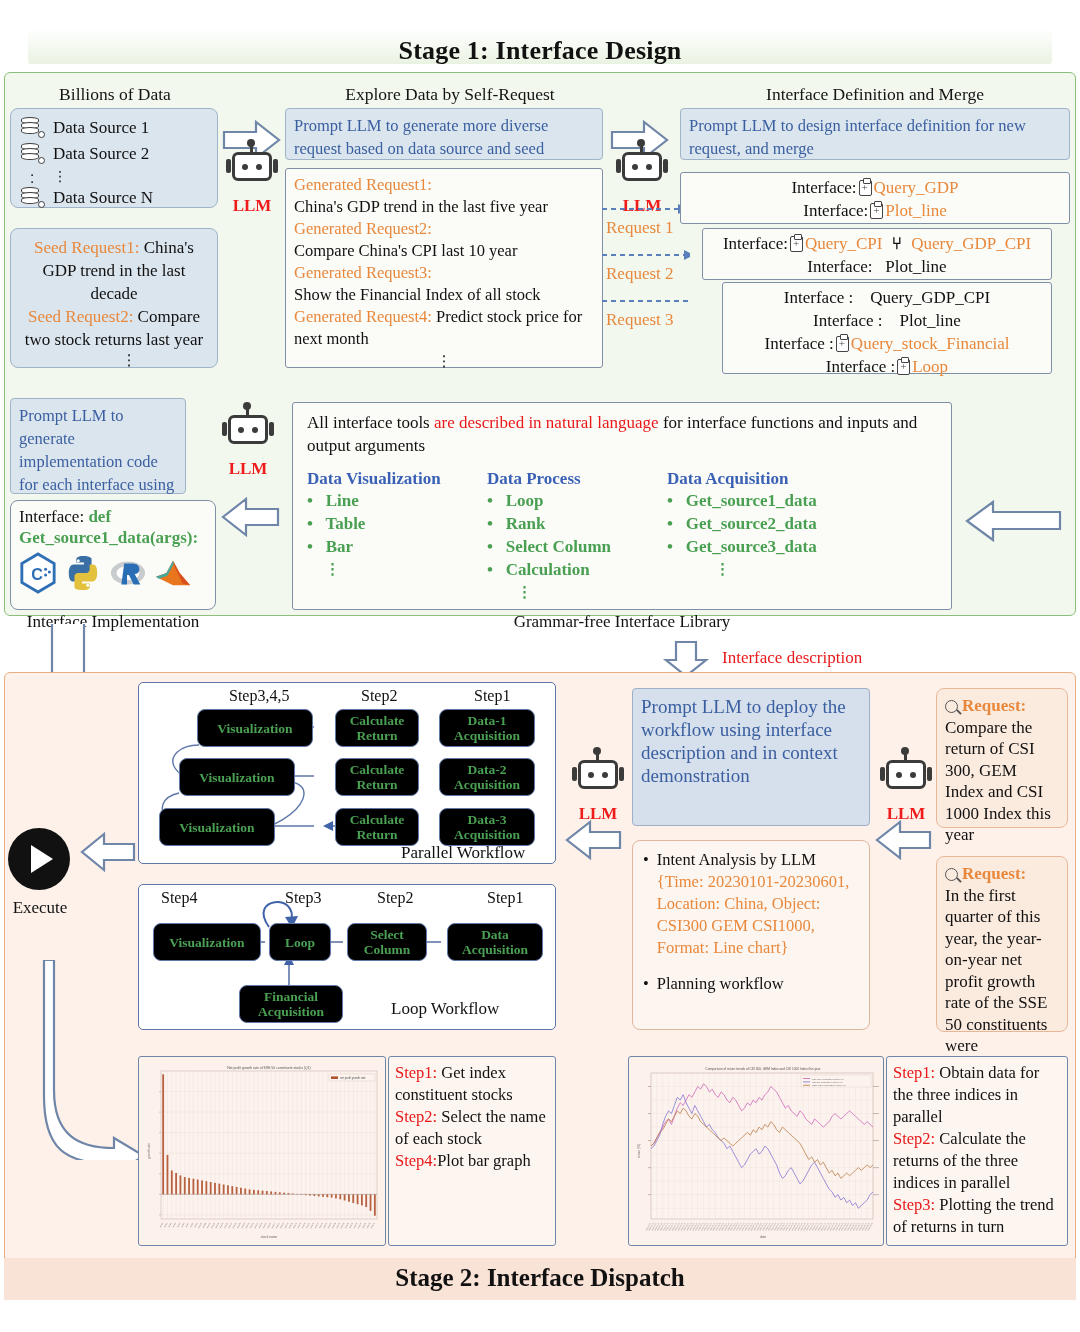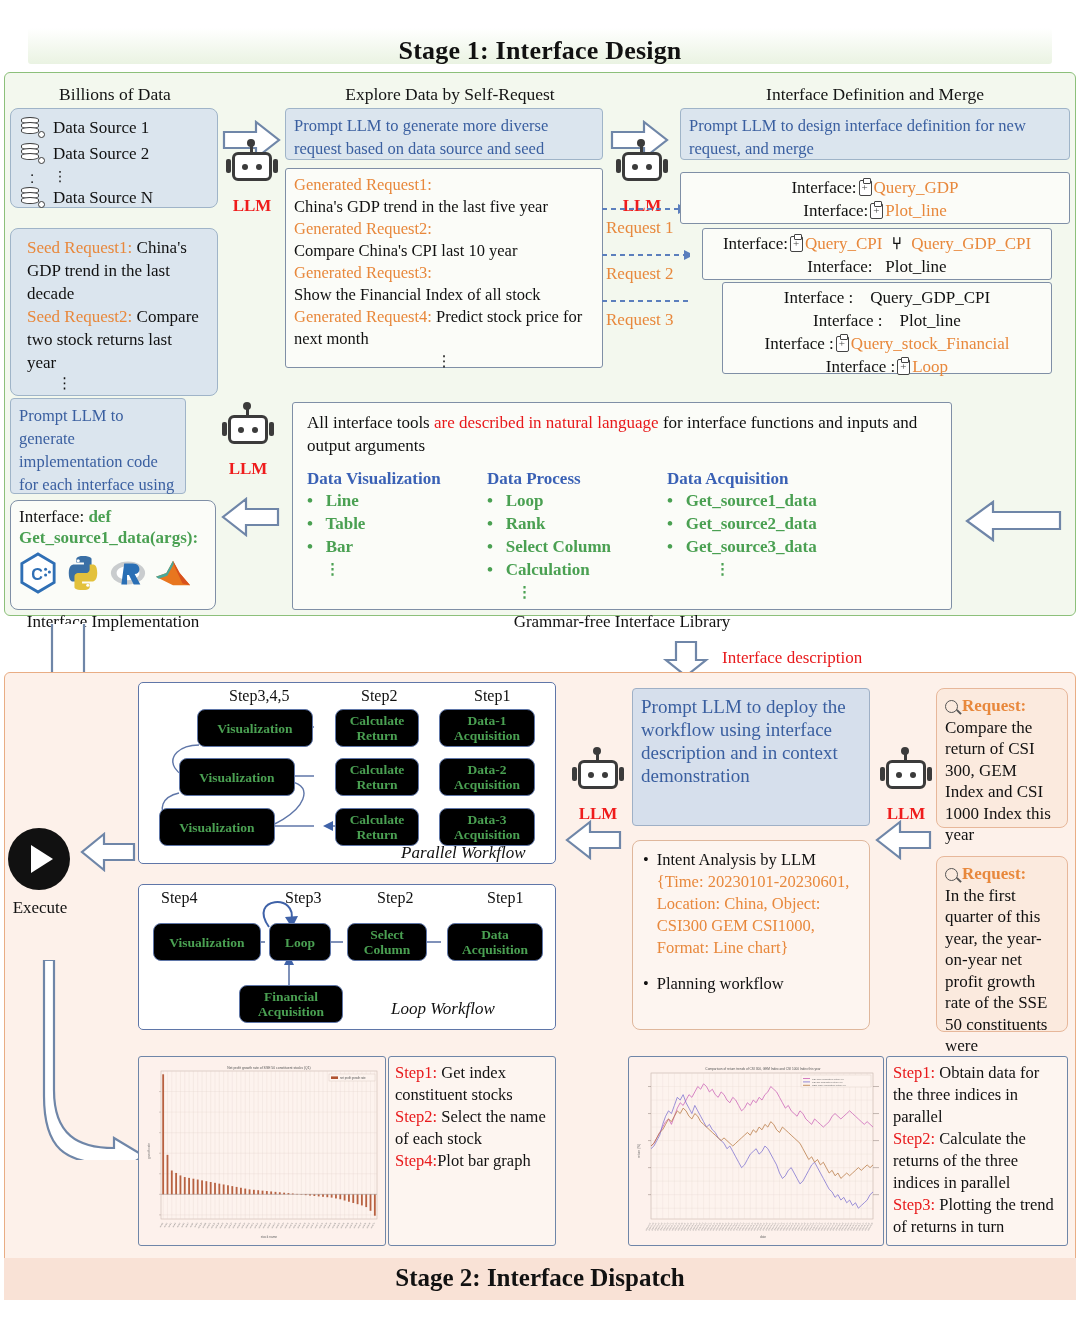--- a/index.html
+++ b/index.html
@@ -100,21 +100,21 @@
     font-size:25px; font-weight:bold;
   }
 
   .wf-box { background:#ffffff; border:1.6px solid #5f76a8; border-radius:5px; }
   .node {
     position:absolute; background:#000000; border:1.6px solid #5f76a8; border-radius:8px;
     color:#4aa052; font-weight:bold; font-size:13.5px; text-align:center;
     display:flex; align-items:center; justify-content:center; line-height:15px;
   }
   .steplbl{ position:absolute; font-size:16px; color:#111; }
-  .wflabel{ position:absolute; font-size:17px; color:#111;font-style:italic; }
+  .wflabel{ position:absolute; font-size:17px; color:#111; }
 
   .card-peach{ background:#fbeade; border:1px solid #e7b79a; border-radius:8px; }
   .card-lblue{ background:#d6dfec; border:1px solid #9fb0c6; border-radius:4px; }
   .card-cream{ background:#fdf5f0; border:1px solid #dfb79c; border-radius:8px; }
 
   .req-t{ font-size:17px; line-height:21.5px; }
   .mag { display:inline-block; width:13px;height:13px;border:1.8px solid #555;border-radius:50%;
       position:relative; vertical-align:-2px; margin-right:4px;}
   .mag::after{content:"";position:absolute;width:6px;height:1.8px;background:#555;right:-5px;bottom:-1px;transform:rotate(45deg);}
 
@@ -171,21 +171,21 @@
     <span class="db-ico">
         <i></i>
         <i></i>
         <i></i>
         <u></u>
       </span>
     <span class="ds-label">Data Source N</span>
   </div>
 </div>
 
-<div class="abs card-blue" style="left:10px; top:228px; width:208px; height:168px; padding:7px 16px;">
+<div class="abs card-blue" style="left:10px; top:228px; width:208px; height:140px; padding:7px 9px;text-align:center;">
   <div style="font-size:17px;line-height:23px;">
     <span class="txt-or">Seed Request1:</span><span> China's GDP trend in the last decade</span>
   </div>
   <div style="font-size:17px;line-height:23px;">
     <span class="txt-or">Seed Request2:</span><span> Compare two stock returns last year</span>
   </div>
   <div style="margin-left:30px;font-size:15px;">⋮</div>
 </div>
 
 <svg class="abs" style="left:222px; top:118px;" width="60" height="44">

